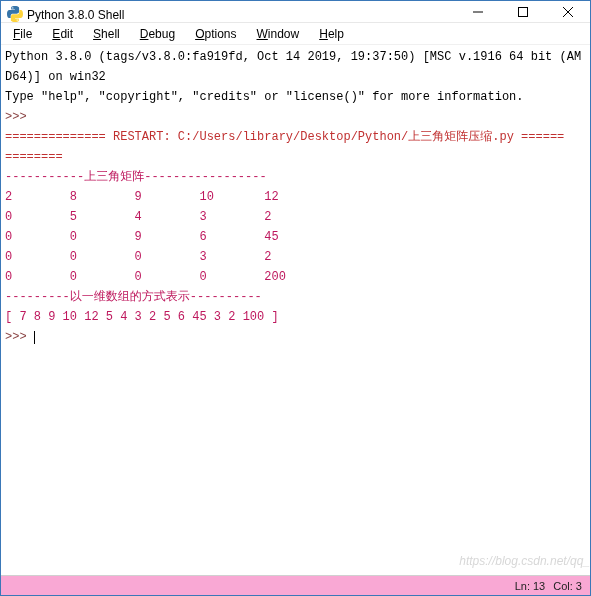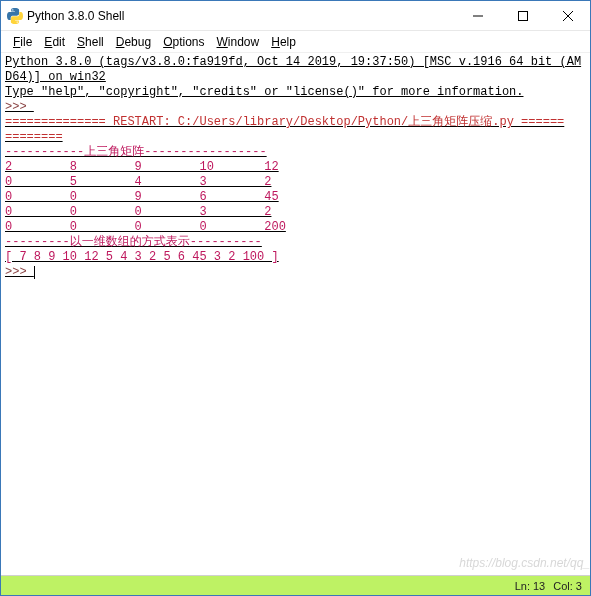--- a/index.html
+++ b/index.html
@@ -8,24 +8,24 @@
       font-size: 12px;
       background: #fff;
       width: 591px;
       height: 596px;
       border: 1px solid #3a78b8;
       display: flex;
       flex-direction: column;
       overflow: hidden;
     }
     .titlebar {
-      height: 30px;
+      height: 22px;
       background: #fff;
       display: flex;
-      align-items: center;
+      align-items: flex-end;
       padding-left: 6px;
       border-bottom: 1px solid #e8e8e8;
     }
     .title-icon {
       width: 16px; height: 16px;
       display: inline-flex;
       align-items: center; justify-content: center;
       margin-right: 4px;
     }
     .title-text {
@@ -38,59 +38,58 @@
       width: 45px;
       display: flex; align-items: center; justify-content: center;
       color: #333;
     }
     .menubar {
       height: 22px;
       display: flex;
       align-items: center;
       padding-left: 6px;
       border-bottom: 1px solid #f0f0f0;
-      gap: 0;
+      gap: 8px;
     }
     .menuitem {
       padding: 2px 6px;
       font-size: 12px;
       color: #000;
       cursor: default;
     }
     .menuitem .ul { text-decoration: underline; }
     .shell-area {
       flex: 1;
       font-family: "Courier New", monospace;
       font-size: 12px;
-      line-height: 15px;
+      line-height: 20px;
       padding: 2px 4px;
       white-space: pre;
       overflow: hidden;
       position: relative;
       color: #000;
-      text-decoration: underline;
     }
     .prompt { color: #8b4545; }
     .restart { color: #c03030; }
     .out-blue { color: #be185d; }
     .cursor {
       display: inline-block;
       width: 1px; height: 13px;
       background: #000;
       vertical-align: text-bottom;
     }
     .statusbar {
       height: 20px;
       border-top: 1px solid #d0d0d0;
       display: flex;
       justify-content: flex-end;
       align-items: center;
       padding: 8px 8px;
       font-size: 11px;
-      background: #bef264;
+      background: #f9a8d4;
       color: #222;
     }
     .statusbar span { margin-left: 8px; }
     .watermark {
       position: absolute;
       right: 0; bottom: 4px;
       color: rgba(140,140,140,0.35);
       font-family: "Segoe UI", sans-serif;
       font-size: 12px;
       font-style: italic;

